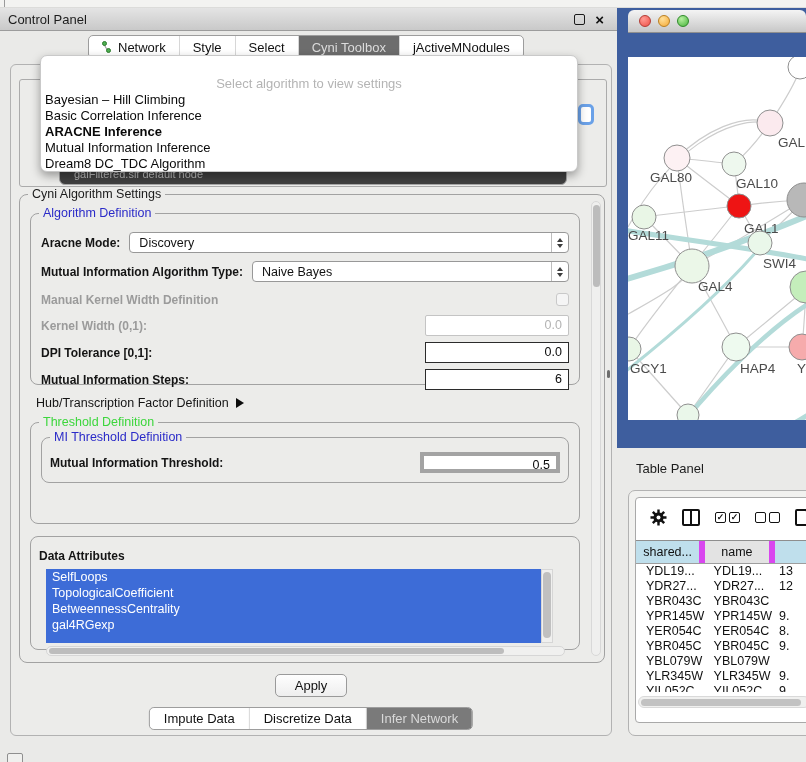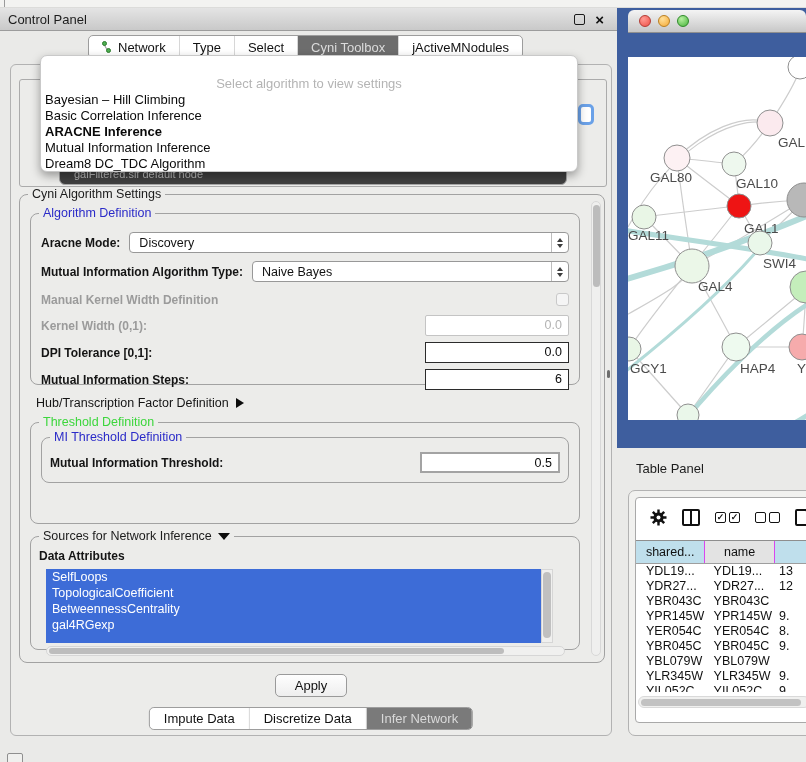--- a/index.html
+++ b/index.html
@@ -67,21 +67,21 @@
   .lbl.dis{color:#9b9b9b;}
   .combo{display:flex;align-items:center;height:21px;background:#fff;border:1px solid #989898;
     border-radius:4px;font-size:12.5px;color:#111;padding-left:9px;}
   .combo .stepper{margin-left:auto;width:17px;align-self:stretch;border-left:1px solid #bdbdbd;
     display:flex;flex-direction:column;align-items:center;justify-content:center;gap:2px;}
   .tri-up{width:0;height:0;border-left:3.5px solid transparent;border-right:3.5px solid transparent;border-bottom:4.5px solid #3c3c3c;}
   .tri-dn{width:0;height:0;border-left:3.5px solid transparent;border-right:3.5px solid transparent;border-top:4.5px solid #3c3c3c;}
   .field{height:21px;background:#fff;border:1px solid #2b2b2b;font-size:12.5px;color:#0a0a0a;
     text-align:right;padding:0 6px;line-height:19px;}
   .field.dis{border:1px solid #c4c4c4;color:#b3b3b3;border-radius:2px;}
-  .field.mid{border:2px solid #a3a3a3;}
+  .field.mid{border:4px solid #a3a3a3;}
   .checkbox{width:13px;height:13px;border:1px solid #c9c9c9;border-radius:3px;background:#f5f5f5;}
 
   .algo-group{margin-top:8px;height:172px;padding:0 10px;}
   .hub-row{display:flex;align-items:center;gap:7px;margin:9px 0 0 6px;height:18px;}
   .hub-lbl{font-size:12.5px;color:#141414;}
   .tri-right{width:0;height:0;border-top:5.5px solid transparent;border-bottom:5.5px solid transparent;border-left:8px solid #0c0c0c;}
   .thr-group{margin-top:10px;height:102px;padding:0 10px;}
   .mi-group{margin:14px 0 0 0;height:46px;padding:0 8px;}
   .src-group{margin-top:12px;height:114px;}
   .tri-down{width:0;height:0;border-left:6px solid transparent;border-right:6px solid transparent;border-top:7px solid #0c0c0c;display:inline-block;vertical-align:middle;margin-left:6px;}
@@ -127,21 +127,21 @@
     border:1px solid #a9a9a9;border-radius:4px;overflow:hidden;}
   .tbl-toolbar{position:absolute;left:0;top:0;width:100%;height:38px;display:flex;align-items:center;gap:15px;padding-left:14px;}
   .icon-cols{width:18px;height:17px;border:2px solid #111;border-radius:2px;position:relative;}
   .icon-cols i{position:absolute;left:50%;top:0;width:2px;height:100%;background:#111;transform:translateX(-50%);}
   .cb-pair{display:flex;gap:3px;}
   .cb{width:11px;height:11px;border:1.5px solid #111;border-radius:2px;font-size:9px;font-weight:bold;
     color:#111;line-height:9px;text-align:center;}
   .icon-doc{width:14px;height:17px;border:2px solid #111;border-radius:2px 4px 2px 2px;}
   .tbl-header{position:absolute;left:0;top:42px;width:100%;height:24px;display:flex;
     border-top:1px solid #8e8e8e;border-bottom:1px solid #9e9e9e;font-size:12.5px;color:#111;}
-  .th{display:flex;align-items:center;justify-content:center;border-right:1px solid #d946ef;height:100%;}
+  .th{display:flex;align-items:center;justify-content:center;border-right:6px solid #d946ef;height:100%;}
   .th.hl{background:#bfdfec;}
   .th.plain{background:#e3e3e3;}
   .tbl-rows{position:absolute;left:0;top:66px;width:100%;height:128px;overflow:hidden;font-size:12.5px;color:#111;}
   .tr{display:flex;height:15px;line-height:15px;}
   .td{overflow:hidden;white-space:nowrap;}
   .td.c1{width:78px;padding-left:10px;}
   .td.c2{width:78px;padding-left:8px;}
   .td.c3{width:44px;padding-left:4px;}
   .tbl-hscroll{position:absolute;left:2px;top:198px;width:172px;height:12px;background:#f0f0ef;
     border:1px solid #d9d9d9;border-radius:6px;}
@@ -165,21 +165,21 @@
   <div class="tabbar" id="tabbar">
       <div class="tab">
         <span class="tab-icon">
           <b></b>
           <i></i>
           <i></i>
         </span>
         <span>Network</span>
       </div>
       <div class="tab">
-        <span>Type</span>
+        <span>Style</span>
       </div>
       <div class="tab">
         <span>Select</span>
       </div>
       <div class="tab sel">
         <span>Cyni Toolbox</span>
       </div>
       <div class="tab">
         <span>jActiveMNodules</span>
       </div>
@@ -264,23 +264,20 @@
           <div class="group mi-group">
             <div class="gtitle blue">MI Threshold Definition</div>
             <div class="form-row" style="margin-top:14px;">
               <span class="lbl">Mutual Information Threshold:</span>
               <span class="field mid" style="width:140px;margin-left:auto;">0.5</span>
             </div>
           </div>
         </div>
 
         <div class="group src-group">
-          <div class="gtitle">
-            <span>Sources for Network Inference</span><span class="tri-down"></span>
-          </div>
           <div class="attr-lbl">Data Attributes</div>
           <div class="list-wrap">
             <div class="attr-list" id="attr-list">
                 <div class="attr-item">SelfLoops</div>
                 <div class="attr-item">TopologicalCoefficient</div>
                 <div class="attr-item">BetweennessCentrality</div>
                 <div class="attr-item">gal4RGexp</div>
                 <div class="attr-item partial"></div>
               </div>
             <div class="vscroll">

